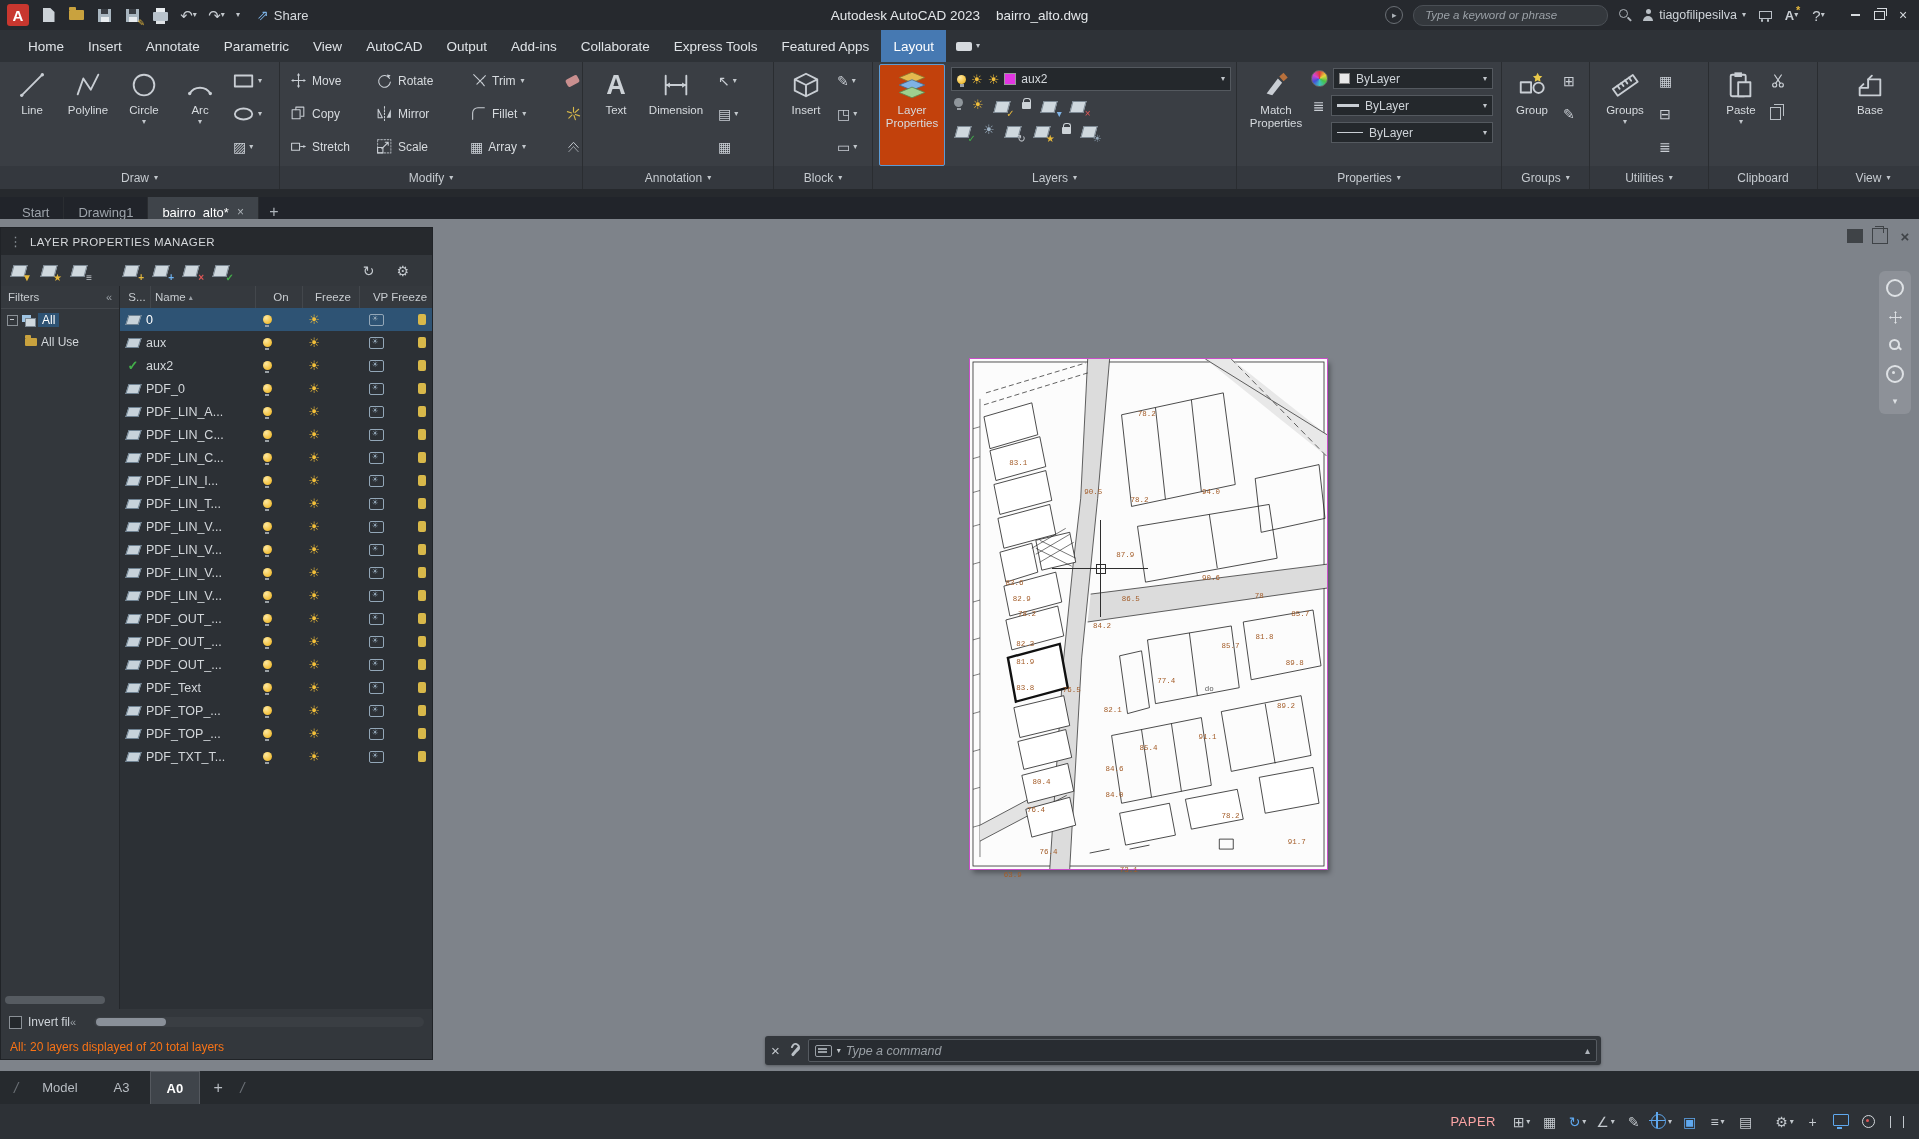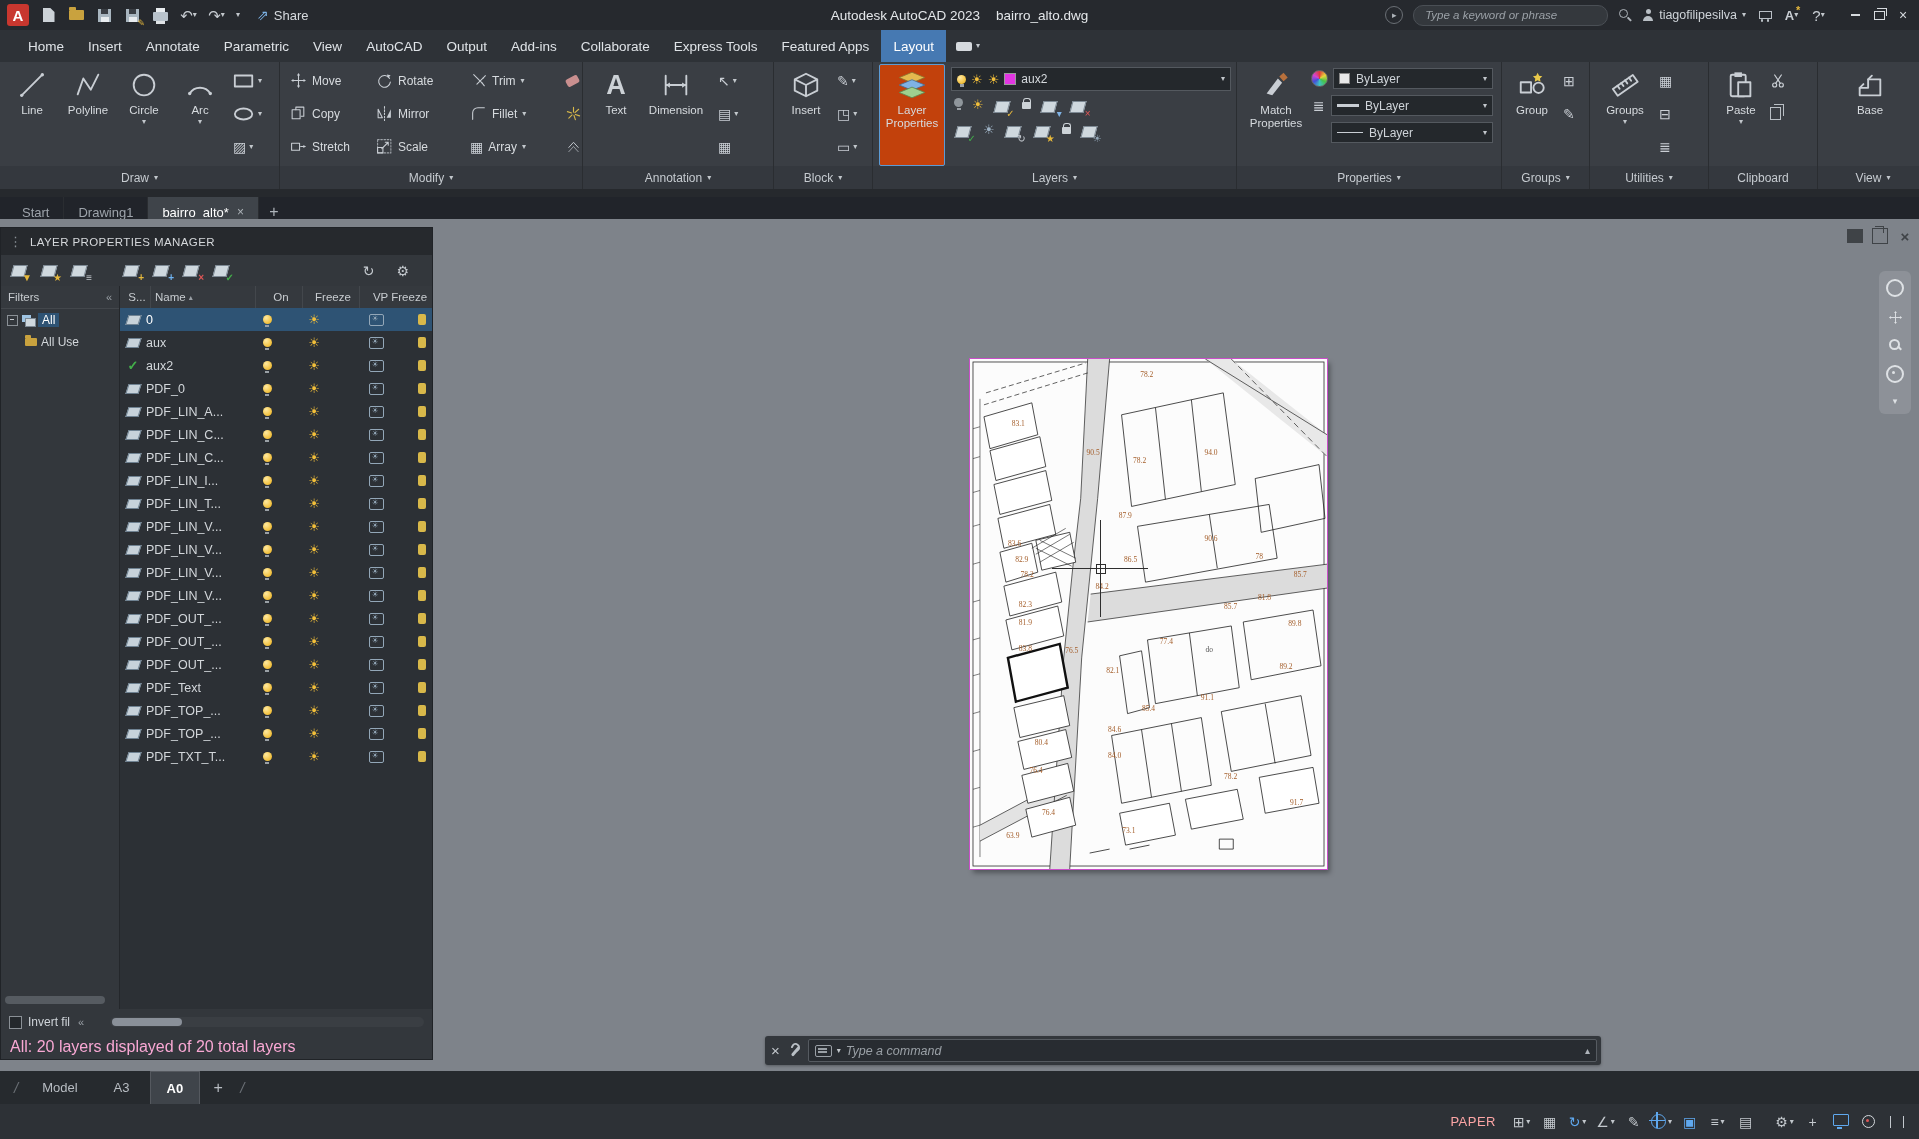--- a/index.html
+++ b/index.html
@@ -129,21 +129,21 @@
   .nv-mag::before{content:"";position:absolute;left:1px;top:1px;width:7px;height:7px;border:2px solid #e9ecef;border-radius:50%;}
   .nv-mag::after{content:"";position:absolute;left:9px;top:9px;width:5px;height:2px;background:#e9ecef;transform:rotate(45deg);}
   .nv-chev{color:#e9ecef;font-size:9px;}
 
   
   .paper{position:absolute;left:970px;top:140px;width:357px;height:510px;background:#fcfcfc;
     outline:1.5px solid #c94fc9;box-shadow:3px 4px 5px rgba(0,0,0,.35);}
   .paper svg{position:absolute;inset:0;width:100%;height:100%;}
   .map-labels{position:absolute;inset:0;}
   .mlabel{position:absolute;transform:translate(-50%,-50%);font-size:7.5px;color:#a35c28;white-space:nowrap;
-    font-family:Liberation Serif, serif;}
+    font-family:Liberation Mono, monospace;margin-top:40px;}
 
   
   .ch-h{position:absolute;left:1052px;top:349px;width:96px;height:1px;background:#2e2e2e;}
   .ch-v{position:absolute;left:1100px;top:301px;width:1px;height:97px;background:#2e2e2e;}
   .pickbox{position:absolute;left:1096px;top:345px;width:8px;height:8px;border:1px solid #2e2e2e;}
 
   
   .ucs{position:absolute;left:14px;top:718px;}
 
   
@@ -203,26 +203,26 @@
   .grows{flex:1;overflow:hidden;}
   .lrow{display:flex;align-items:center;height:23px;color:#d3d7db;}
   .lrow>span{display:flex;align-items:center;height:100%;}
   .lrow .c-name{font-size:12.5px;}
   .lrow.sel{background:#2e5374;color:#fff;}
   .sheet2{width:11px;height:8px;background:#c7d2da;border:1px solid #6f8292;transform:skewX(-18deg);}
   .cur{color:#43b04a;font-size:13px;font-weight:bold;}
   .vpico{width:13px;height:10px;border:1px solid #93a7b8;border-radius:2px;position:relative;}
   .vpico::after{content:"☀";position:absolute;left:2px;top:-1px;font-size:8px;color:#93a7b8;}
   .lk-sliver{width:8px;height:11px;background:#d8b84a;border-radius:2px;margin-left:6px;}
-  .pal-bottom{height:26px;display:flex;align-items:center;padding:0 8px;gap:8px;flex:0 0 auto;}
+  .pal-bottom{height:26px;display:flex;align-items:center;padding:0 8px;flex:0 0 auto;}
   .cb{width:11px;height:11px;border:1px solid #8a9096;background:#24282c;display:inline-block;}
   .invert{display:flex;align-items:center;gap:6px;color:#cfd4d9;}
   .hscroll{flex:1;height:10px;background:#3a3e43;border-radius:5px;margin-left:18px;position:relative;}
   .hscroll .thumb{position:absolute;left:2px;top:1px;width:70px;height:8px;background:#8a9099;border-radius:4px;}
-  .pal-status{height:24px;display:flex;align-items:center;padding:0 9px;color:#f9a8d4;font-size:16px;flex:0 0 auto;}
+  .pal-status{height:24px;display:flex;align-items:center;padding:0 9px;color:#f97316;font-size:12px;flex:0 0 auto;}
 
   
   .ltabs{position:absolute;top:1071px;left:0;right:0;height:33px;background:#262a2e;display:flex;align-items:center;
     padding-left:10px;gap:4px;font-size:13px;}
   .slash{color:#6a6f75;font-size:15px;font-style:italic;padding:0 4px;}
   .ltab{padding:0 16px;height:33px;display:flex;align-items:center;color:#b8bdc3;}
   .ltab.active{background:#3f444a;color:#fff;border:1px solid #55595f;border-bottom:none;font-weight:bold;}
   .ltab-add{width:28px;height:33px;display:flex;align-items:center;justify-content:center;color:#b8bdc3;font-size:16px;}
 
   

